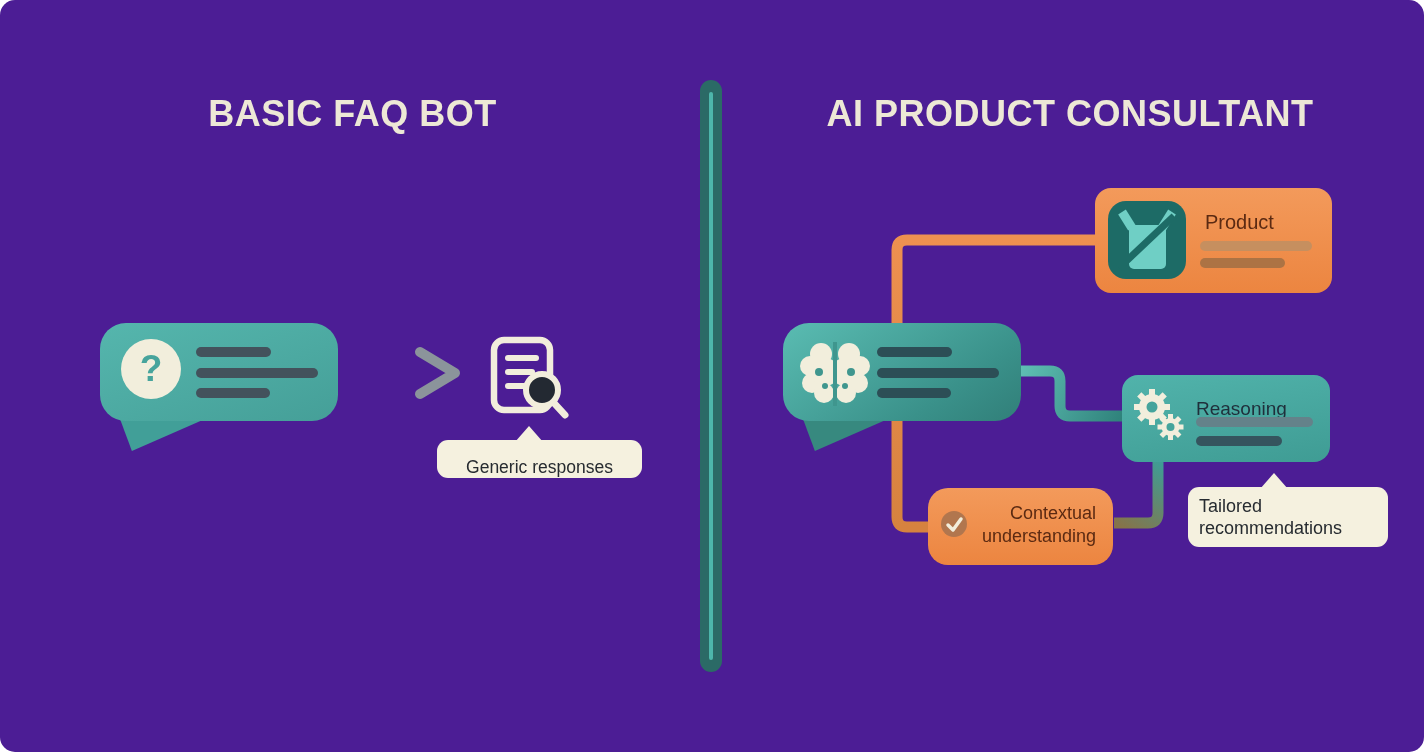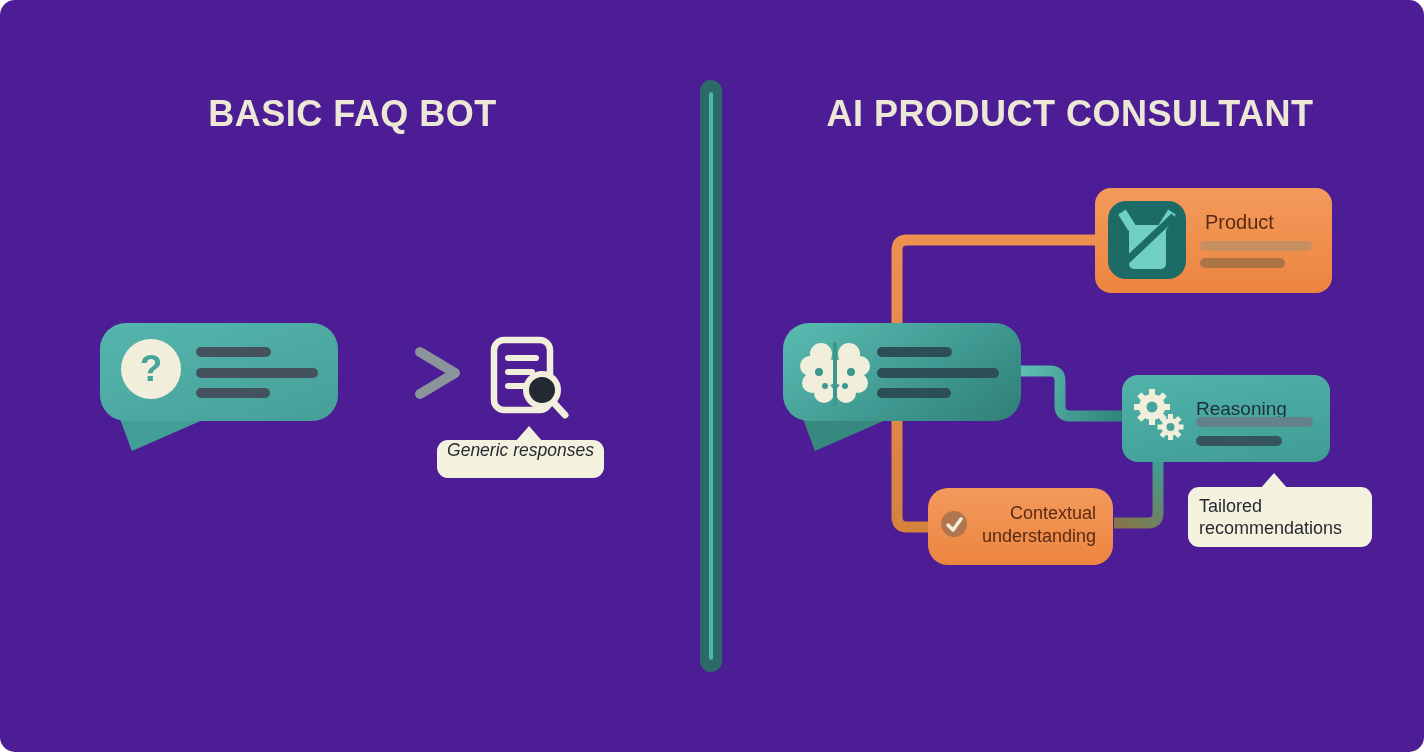--- a/index.html
+++ b/index.html
@@ -37,24 +37,24 @@
   .ph.l3{left:96px;top:65px;width:74px;}
 
   
   .arrow-svg{position:absolute;left:358px;top:345px;z-index:2;}
   .doc-svg{position:absolute;left:486px;top:334px;z-index:2;}
   .brain-svg{position:absolute;left:16px;top:18px;}
 
   .tooltip{position:absolute;background:#F5F1DF;border-radius:11px;z-index:4;color:#262B30;}
   .tooltip .ptr{position:absolute;width:28px;height:16px;top:-14px;background:#F5F1DF;
                 clip-path:polygon(50% 0,0 100%,100% 100%);}
-  .tooltip.generic{left:437px;top:440px;width:167px;height:38px;font-size:17.5px;
-                   display:flex;align-items:flex-start;justify-content:center;font-style:italic;}
+  .tooltip.generic{left:437px;top:440px;width:205px;height:38px;font-size:17.5px;
+                   display:flex;align-items:flex-end;justify-content:center;}
   .tooltip.generic .ptr{left:78px;}
-  .tooltip.tailored{left:1188px;top:487px;width:184px;height:60px;font-size:18px;
+  .tooltip.tailored{left:1188px;top:487px;width:200px;height:60px;font-size:18px;
                     line-height:22px;padding:0;display:flex;flex-direction:column;
                     justify-content:center;padding-left:11px;box-sizing:border-box;}
   .tooltip.tailored .ptr{left:72px;}
 
   
   .node{position:absolute;z-index:2;text-align:right;}
   .node.orange{background:linear-gradient(180deg,#F39A5B,#EC8540);}
   .node.teal{background:linear-gradient(170deg,#51B3AB,#3F9C94);}
   .node.product{left:1095px;top:188px;width:237px;height:105px;border-radius:16px;}
   .node.reasoning{left:1122px;top:375px;width:208px;height:87px;border-radius:16px;}

